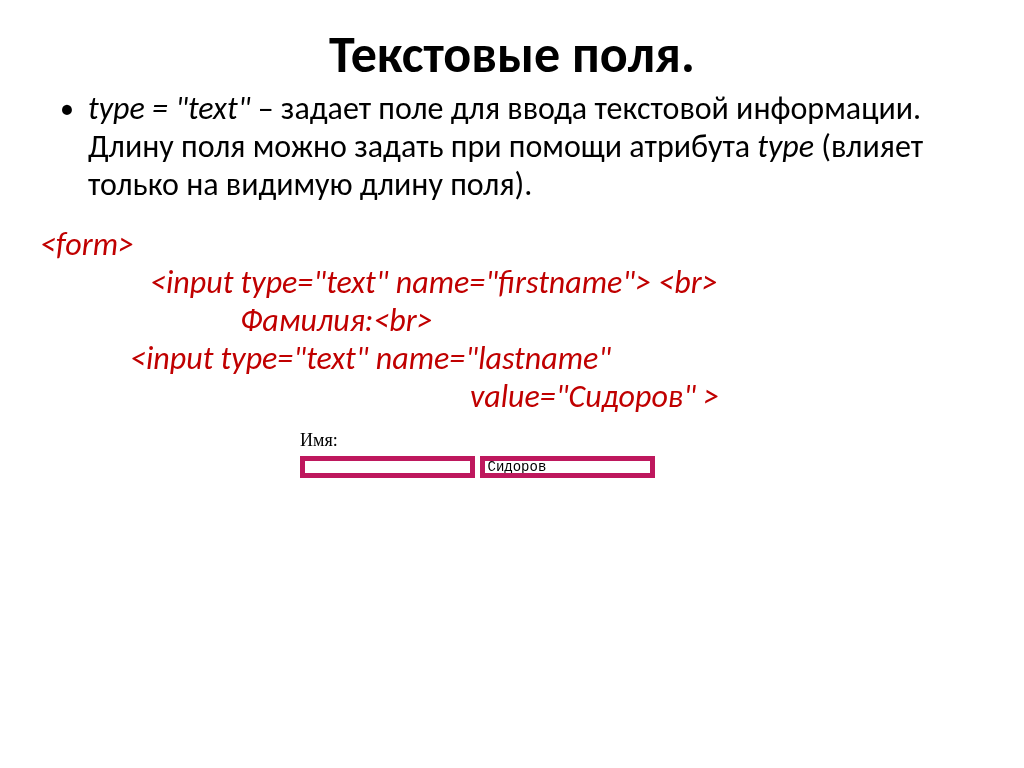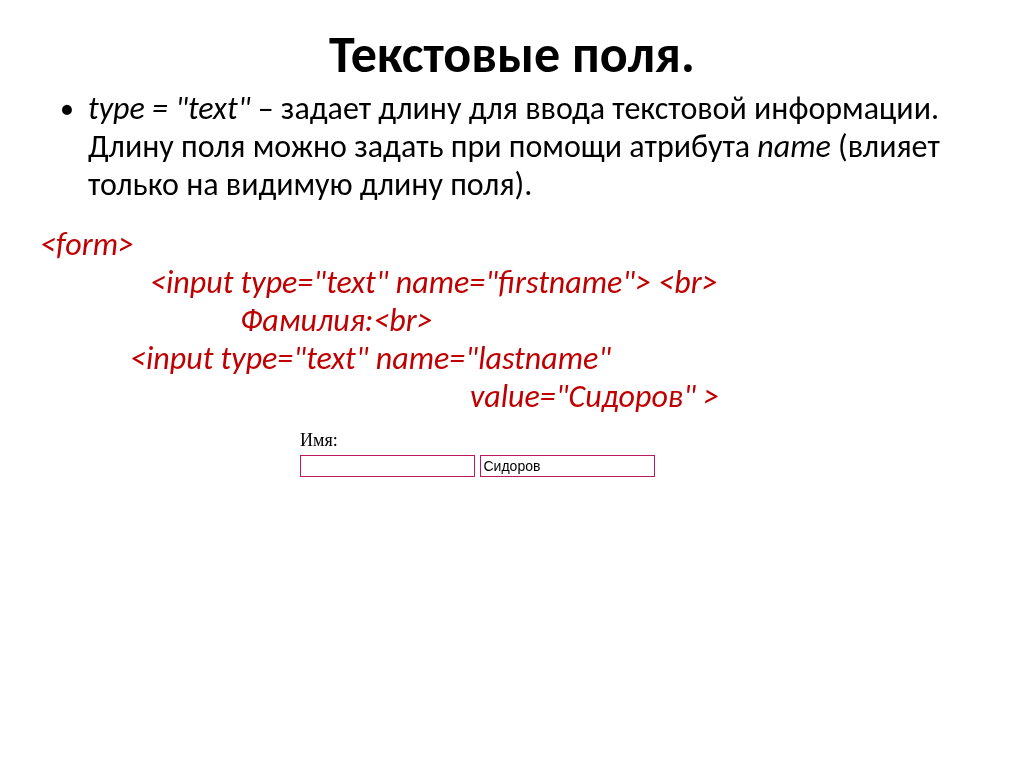--- a/index.html
+++ b/index.html
@@ -59,39 +59,39 @@
     font-family: "Times New Roman", Times, serif;
     font-size: 18px;
     color: #000;
   }
   .form-preview .lbl {
     margin: 6px 0 4px 0;
   }
   .form-preview input[type="text"] {
     width: 175px;
     height: 22px;
-    font-family: Liberation Sans, sans-serif;
+    font-family: Liberation Mono, monospace;
     font-size: 14px;
     padding: 1px 3px;
-    border: 1px solid #be185d;
+    border: 5px solid #be185d;
     box-sizing: border-box;
     background: #fff;
   }
 </style>
 </head>
 <body>
 
 <div class="slide">
 
   <div class="title">Текстовые поля.</div>
 
   <div class="bullet-row">
     <span class="bullet-dot">•</span>
     <span class="bullet-text">
-      <span class="lead">type = "text"</span><span> – задает длину для ввода текстовой информации. Длину поля можно задать при помощи атрибута </span><span class="lead">name</span><span> (влияет только на видимую длину поля).</span>
+      <span class="lead">type = "text"</span><span> – задает поле для ввода текстовой информации. Длину поля можно задать при помощи атрибута </span><span class="lead">type</span><span> (влияет только на видимую длину поля).</span>
     </span>
   </div>
 
   <div class="code-block">
     <span class="l1">&lt;form&gt;</span>
     <span class="l3">&lt;input type="text" name="firstname"&gt; &lt;br&gt;</span>
     <span class="l4">Фамилия:&lt;br&gt;</span>
     <span class="l5">&lt;input type="text" name="lastname"</span>
     <span class="l6">value="Сидоров" &gt;</span>
   </div>

